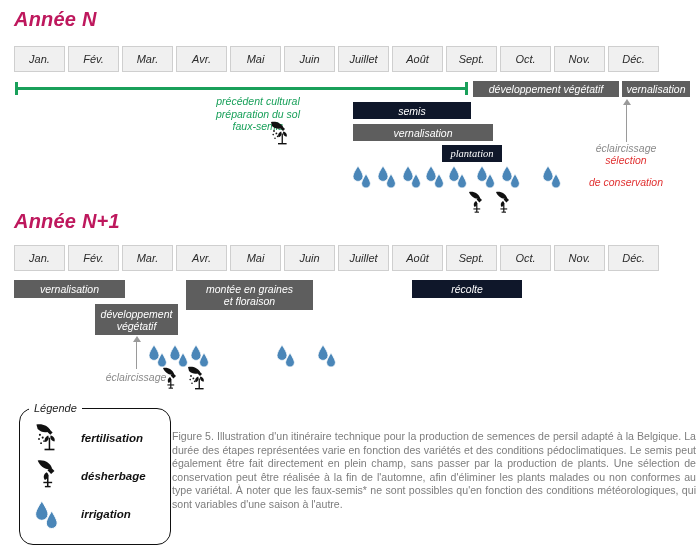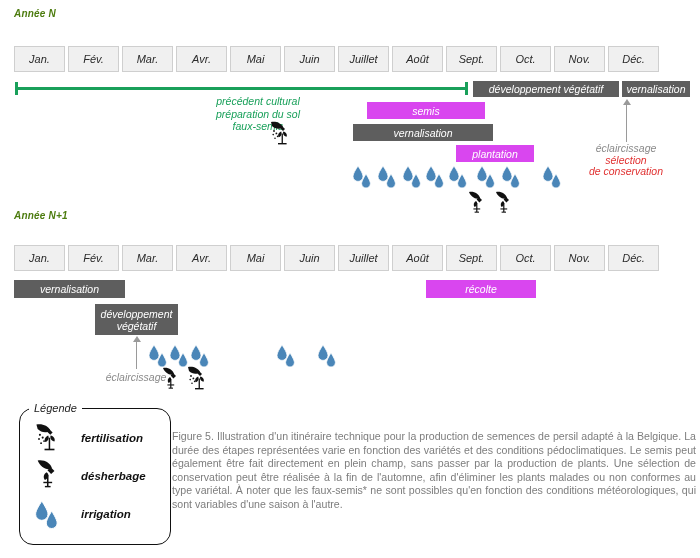--- a/index.html
+++ b/index.html
@@ -14,22 +14,22 @@
     background: #ffffff;
     font-family: "Liberation Sans", sans-serif;
     overflow: hidden;
   }
 
   
   .year-title {
     position: absolute;
     font-style: italic;
     font-weight: bold;
-    font-size: 10px;
-    color: #4d7c0f;
+    font-size: 20px;
+    color: #be185d;
     letter-spacing: 0.2px;
     white-space: nowrap;
   }
 
   
   .month-strip {
     position: absolute;
     height: 28px;
   }
   .month-box {
@@ -58,21 +58,21 @@
     justify-content: center;
     text-align: center;
     font-style: italic;
     font-size: 10.5px;
     line-height: 12px;
     color: #ffffff;
     white-space: pre-line;
     padding: 1px 3px;
   }
   .bar.grey  { background: #5e5e5e; }
-  .bar.green { background: #d946ef; margin-left: 14px; }
+  .bar.green { background: #0f172a; }
 
   
   .range-line {
     position: absolute;
     height: 3px;
     background: #19a05a;
   }
   .range-cap {
     position: absolute;
     width: 3px;
@@ -191,27 +191,27 @@
         <rect x="10" y="24" width="8.6" height="1.4"></rect>
       </g>
     </svg>
   </div>
 
   <div class="bar grey" style="left:473px; top:81px; width:146px; height:16px;">développement végétatif</div>
   <div class="bar grey" style="left:622px; top:81px; width:68px; height:16px;">vernalisation</div>
 
   <div class="bar green" style="left:353px; top:102px; width:118px; height:17px;">semis</div>
   <div class="bar grey" style="left:353px; top:124px; width:140px; height:17px;">vernalisation</div>
-  <div class="bar green" style="left:442px; top:145px; width:78px; height:17px;">plantation</div>
+  <div class="bar green" style="left:442px; top:145px; width:60px; height:17px;font-family:Liberation Serif, serif;">plantation</div>
 
   <div class="arrow-up" style="left:626px; top:104px; height:38px;"></div>
   <div class="arrow-head" style="left:623px; top:99px;"></div>
   <div class="free-text t-grey" style="left:566px; top:142px; width:120px; text-align:center;">éclaircissage</div>
   <div class="free-text t-red" style="left:566px; top:154px; width:120px; text-align:center;">sélection</div>
-  <div class="free-text t-red" style="left:566px; top:165px; width:120px; text-align:center;">de conservation</div>
+  <div class="free-text t-red" style="left:566px; top:176px; width:120px; text-align:center;">de conservation</div>
 
   <div class="icon" style="left:352px; top:165px;">
     <svg width="22" height="25" viewBox="0 0 22 25">
         <g fill="#4a86b8" stroke="#ffffff" stroke-width="0.8">
       <path d="M6 1 C6 1 1 8 1 11.4 A5 5 0 0 0 11 11.4 C11 8 6 1 6 1 Z"></path>
       <path d="M14 9 C14 9 9.6 15.6 9.6 18.6 A4.4 4.4 0 0 0 18.4 18.6 C18.4 15.6 14 9 14 9 Z"></path>
     </g>
       </svg>
   </div>
   <div class="icon" style="left:377px; top:165px;">
@@ -307,20 +307,22 @@
     <div class="month-box" style="left:284px;">Juin</div>
     <div class="month-box" style="left:338px;">Juillet</div>
     <div class="month-box" style="left:392px;">Août</div>
     <div class="month-box" style="left:446px;">Sept.</div>
     <div class="month-box" style="left:500px;">Oct.</div>
     <div class="month-box" style="left:554px;">Nov.</div>
     <div class="month-box" style="left:608px;">Déc.</div>
   </div>
 
   <div class="bar grey" style="left:14px; top:280px; width:111px; height:18px;">vernalisation</div>
+  <div class="bar grey" style="left:186px; top:280px; width:127px; height:30px;">montée en graines
+et floraison</div>
   <div class="bar grey" style="left:95px; top:304px; width:83px; height:31px;">développement
 végétatif</div>
 
   <div class="bar green" style="left:412px; top:280px; width:110px; height:18px;">récolte</div>
 
   <div class="arrow-up" style="left:136px; top:341px; height:28px;"></div>
   <div class="arrow-head" style="left:133px; top:336px;"></div>
   <div class="free-text t-grey" style="left:86px; top:371px; width:100px; text-align:center;">éclaircissage</div>
 
   <div class="icon" style="left:148px; top:344px;">

